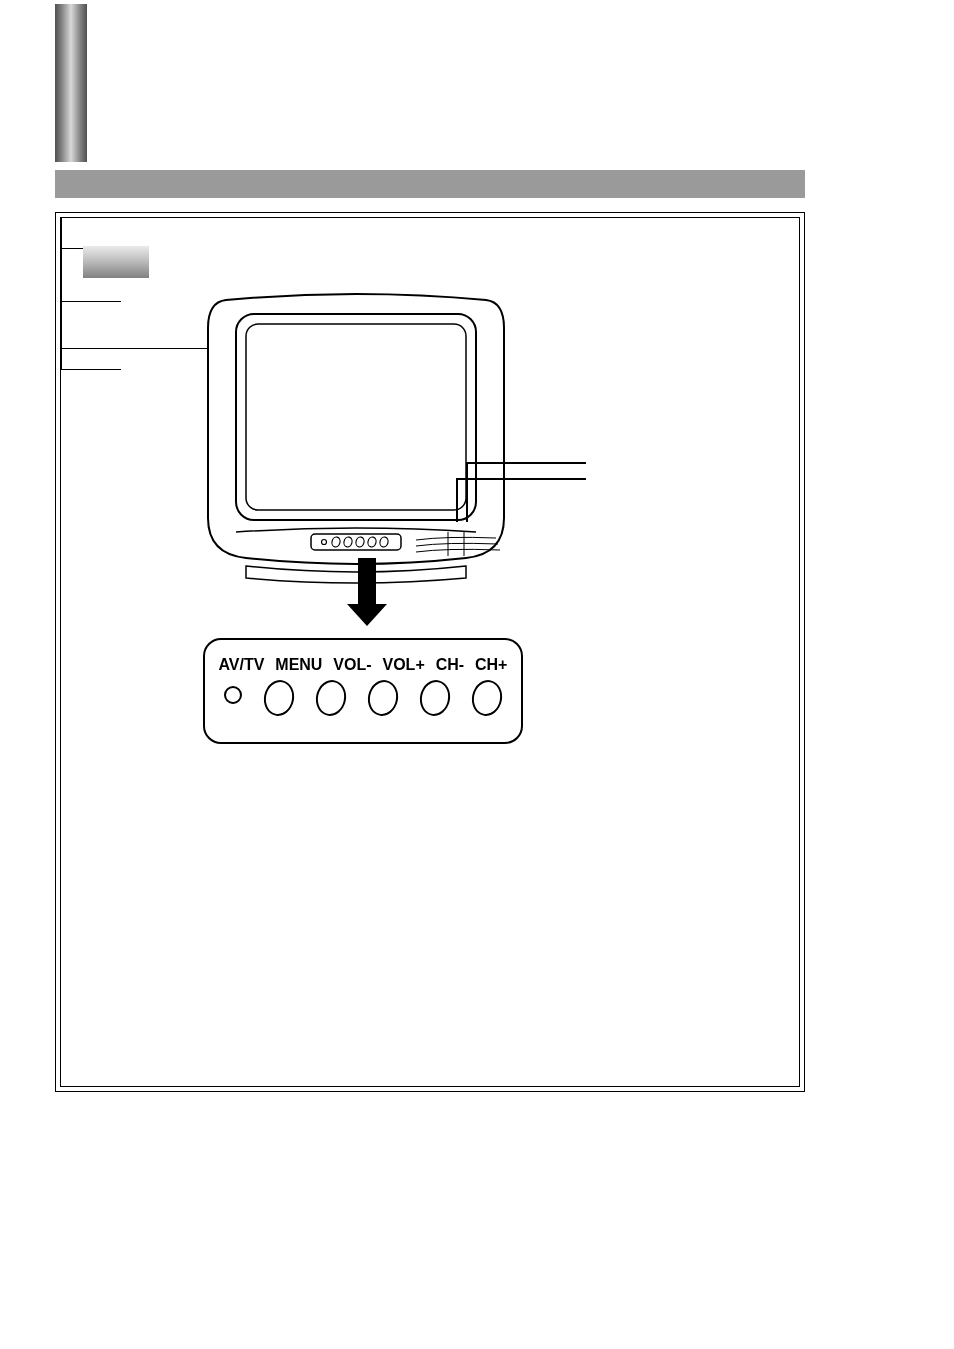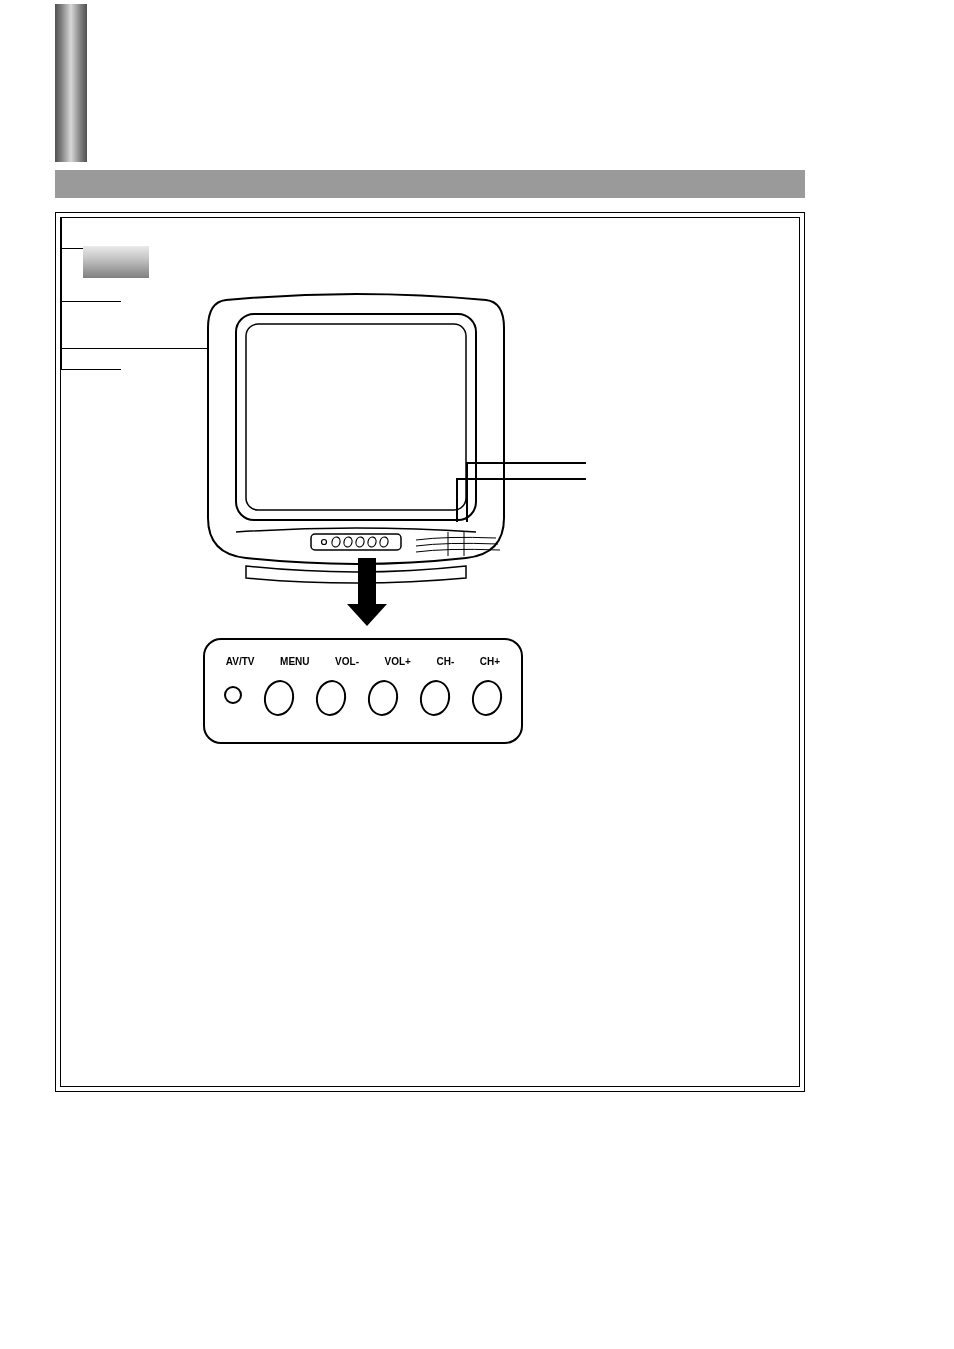--- a/index.html
+++ b/index.html
@@ -91,21 +91,21 @@
     border-radius: 18px;
   }
   .ctrl-labels {
     position: absolute;
     left: 0; top: 16px; width: 100%;
     display: flex;
     justify-content: space-around;
     padding: 0 8px;
   }
   .ctrl-labels span {
-    font-size: 10px; font-weight: bold;
+    font-size: 16px; font-weight: bold;
     text-align: left;
   }
   .ctrl-buttons {
     position: absolute;
     left: 0; top: 40px; width: 100%;
     display: flex;
     justify-content: space-around;
     padding: 0 8px;
   }
   .small-btn {

